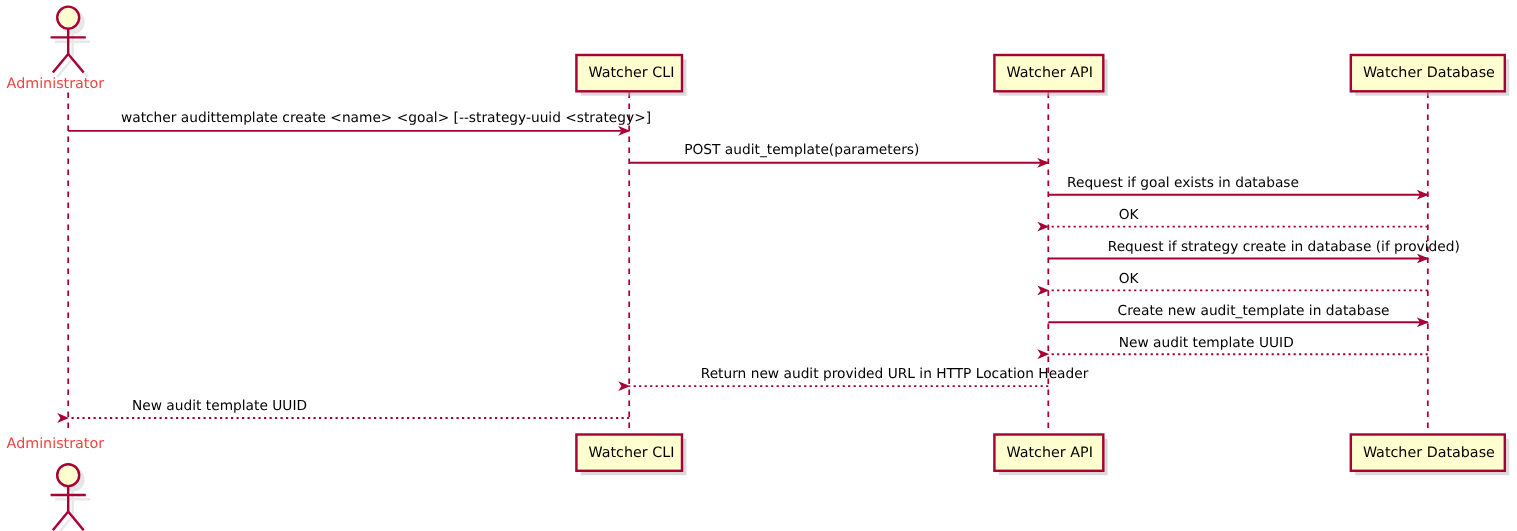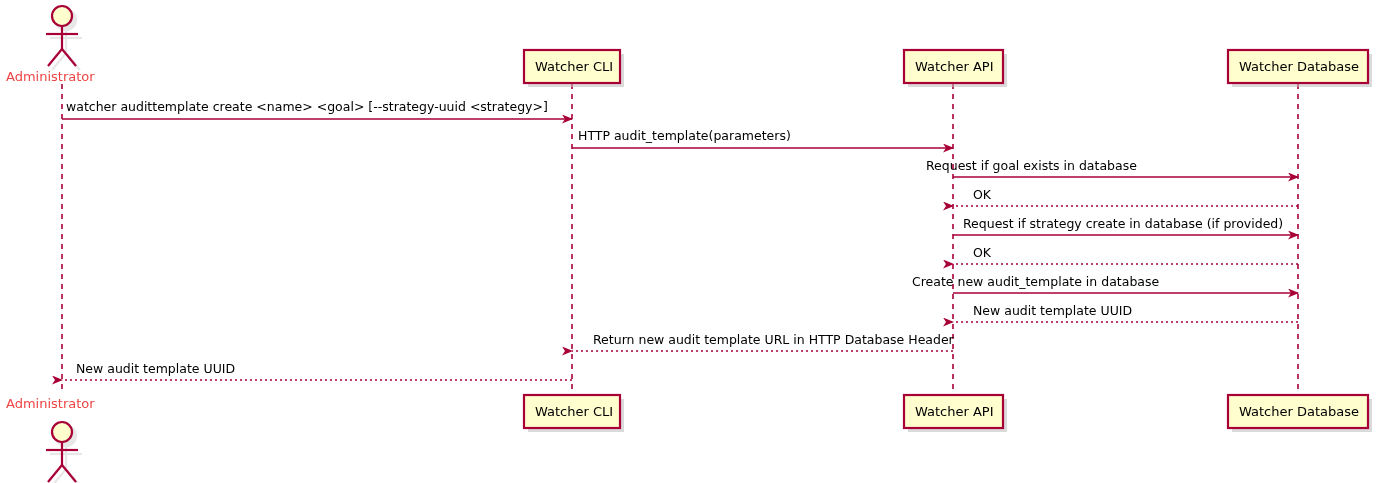--- a/index.html
+++ b/index.html
@@ -35,20 +35,21 @@
     font-size: 13px;
     color: #000000;
   }
   .actor-label {
     font-size: 13px;
     color: #ef4444;
   }
   .msg-label {
     font-size: 12.5px;
     color: #000000;
+    margin-left: 44px;
   }
 </style>
 </head>
 <body>
 
 <div id="diagram">
 
   <svg width="1379" height="483">
     <defs>
       <marker id="arrowRight" markerWidth="11" markerHeight="9" refX="10" refY="4.5" orient="auto" markerUnits="userSpaceOnUse">
@@ -129,24 +130,24 @@
   <div id="textlayer">
       <div class="lbl participant-label" style="left: 535px; top: 59.5px;">Watcher CLI</div>
       <div class="lbl participant-label" style="left: 915px; top: 59.5px;">Watcher API</div>
       <div class="lbl participant-label" style="left: 1239px; top: 59.5px;">Watcher Database</div>
       <div class="lbl participant-label" style="left: 535px; top: 404.5px;">Watcher CLI</div>
       <div class="lbl participant-label" style="left: 915px; top: 404.5px;">Watcher API</div>
       <div class="lbl participant-label" style="left: 1239px; top: 404.5px;">Watcher Database</div>
       <div class="lbl actor-label" style="left: 6px; top: 70px;">Administrator</div>
       <div class="lbl actor-label" style="left: 6px; top: 397px;">Administrator</div>
       <div class="lbl msg-label" style="left: 66px; top: 101px;">watcher audittemplate create &lt;name&gt; &lt;goal&gt; [--strategy-uuid &lt;strategy&gt;]</div>
-      <div class="lbl msg-label" style="left: 578px; top: 130px;">HTTP audit_template(parameters)</div>
+      <div class="lbl msg-label" style="left: 578px; top: 130px;">POST audit_template(parameters)</div>
       <div class="lbl msg-label" style="left: 926px; top: 160px;">Request if goal exists in database</div>
       <div class="lbl msg-label" style="left: 973px; top: 189px;">OK</div>
       <div class="lbl msg-label" style="left: 963px; top: 218px;">Request if strategy create in database (if provided)</div>
       <div class="lbl msg-label" style="left: 973px; top: 247px;">OK</div>
-      <div class="lbl msg-label" style="left: 912px; top: 276px;">Create new audit_template in database</div>
+      <div class="lbl msg-label" style="left: 972px; top: 276px;">Create new audit_template in database</div>
       <div class="lbl msg-label" style="left: 973px; top: 305px;">New audit template UUID</div>
-      <div class="lbl msg-label" style="left: 593px; top: 334px;">Return new audit template URL in HTTP Database Header</div>
+      <div class="lbl msg-label" style="left: 593px; top: 334px;">Return new audit provided URL in HTTP Location Header</div>
       <div class="lbl msg-label" style="left: 76px; top: 363px;">New audit template UUID</div>
     </div>
 
 </div>
 
 </body></html>

